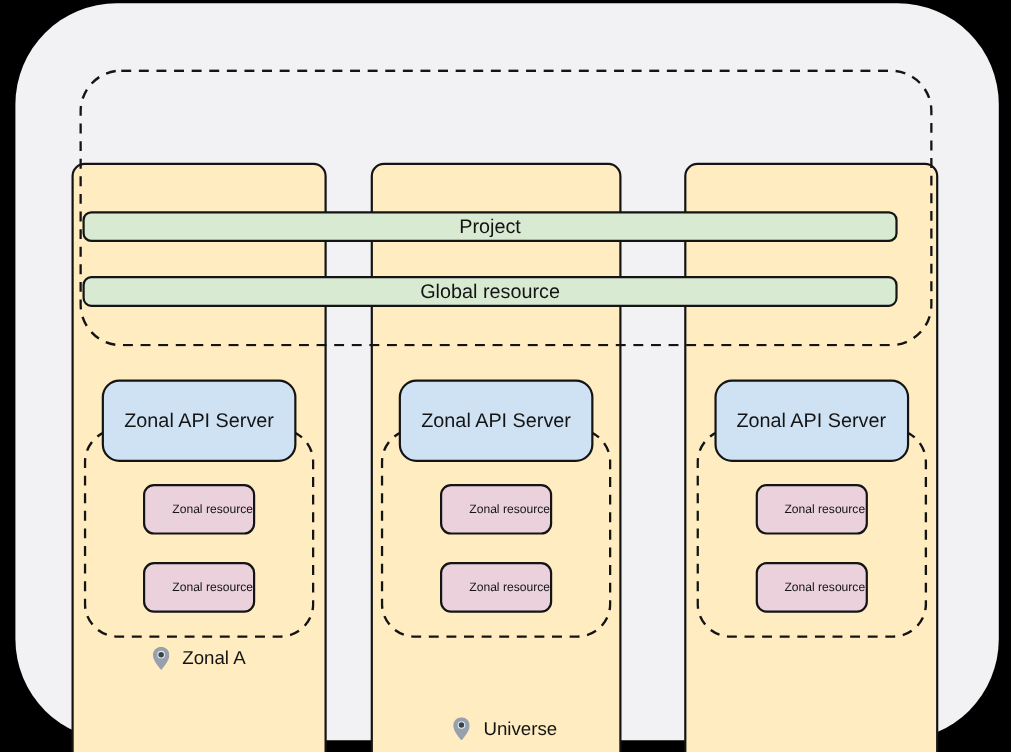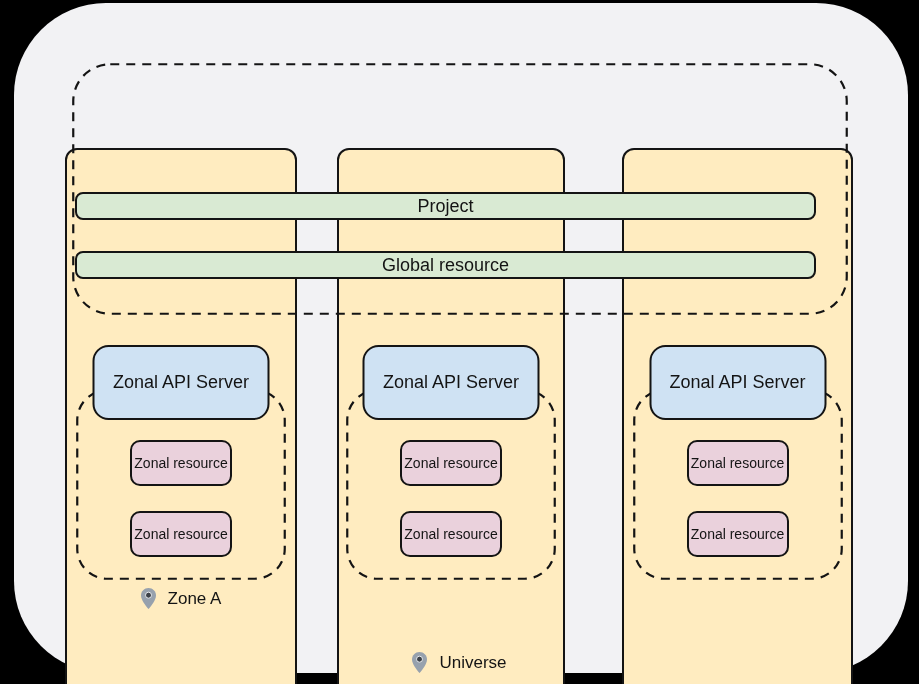--- a/index.html
+++ b/index.html
@@ -65,23 +65,24 @@
     width: 177px; height: 75px;
     background: var(--api-server-fill, #cfe2f3);
     border-radius: 16px;
     z-index: 2;
   }
   .resource {
     left: 50%; transform: translateX(-50%);
     width: 102px; height: 46px;
     background: var(--resource-fill, #ead1dc);
     border-radius: 10px;
-    font-size: 14px;
+    font-size: 11px;
     line-height: 20px;
     z-index: 2;
+    justify-content: flex-end;
   }
   .r1 { top: 290px; }
   .r2 { top: 361px; }
 
   .bar {
     position: absolute;
     left: 75px;
     width: 741px; height: 28px;
     background: var(--shared-bar-fill, #d9ead3);
     border: 2px solid var(--outline, #141414);
@@ -130,21 +131,21 @@
       <span>Zonal resource</span>
     </div>
     <div class="box resource r2">
       <span>Zonal resource</span>
     </div>
     <div class="pin-label zone-label">
       <svg class="pin" width="15" height="21" viewBox="0 0 15 21">
         <path class="pin-body" d="M7.5 0C3.36 0 0 3.36 0 7.5 0 13.1 7.5 21 7.5 21S15 13.1 15 7.5C15 3.36 11.64 0 7.5 0z"></path>
         <circle class="pin-dot" cx="7.5" cy="7.2" r="3"></circle>
       </svg>
-      <span>Zone A</span>
+      <span>Zonal A</span>
     </div>
   </div>
 
   <div class="zone zone-b">
     <svg class="dash-svg zone-dash" width="210" height="191" viewBox="0 0 210 191">
       <rect x="1.25" y="1.25" width="207.5" height="188.5" rx="30"></rect>
     </svg>
     <div class="box zonal-api">
       <span>Zonal API Server</span>
     </div>

